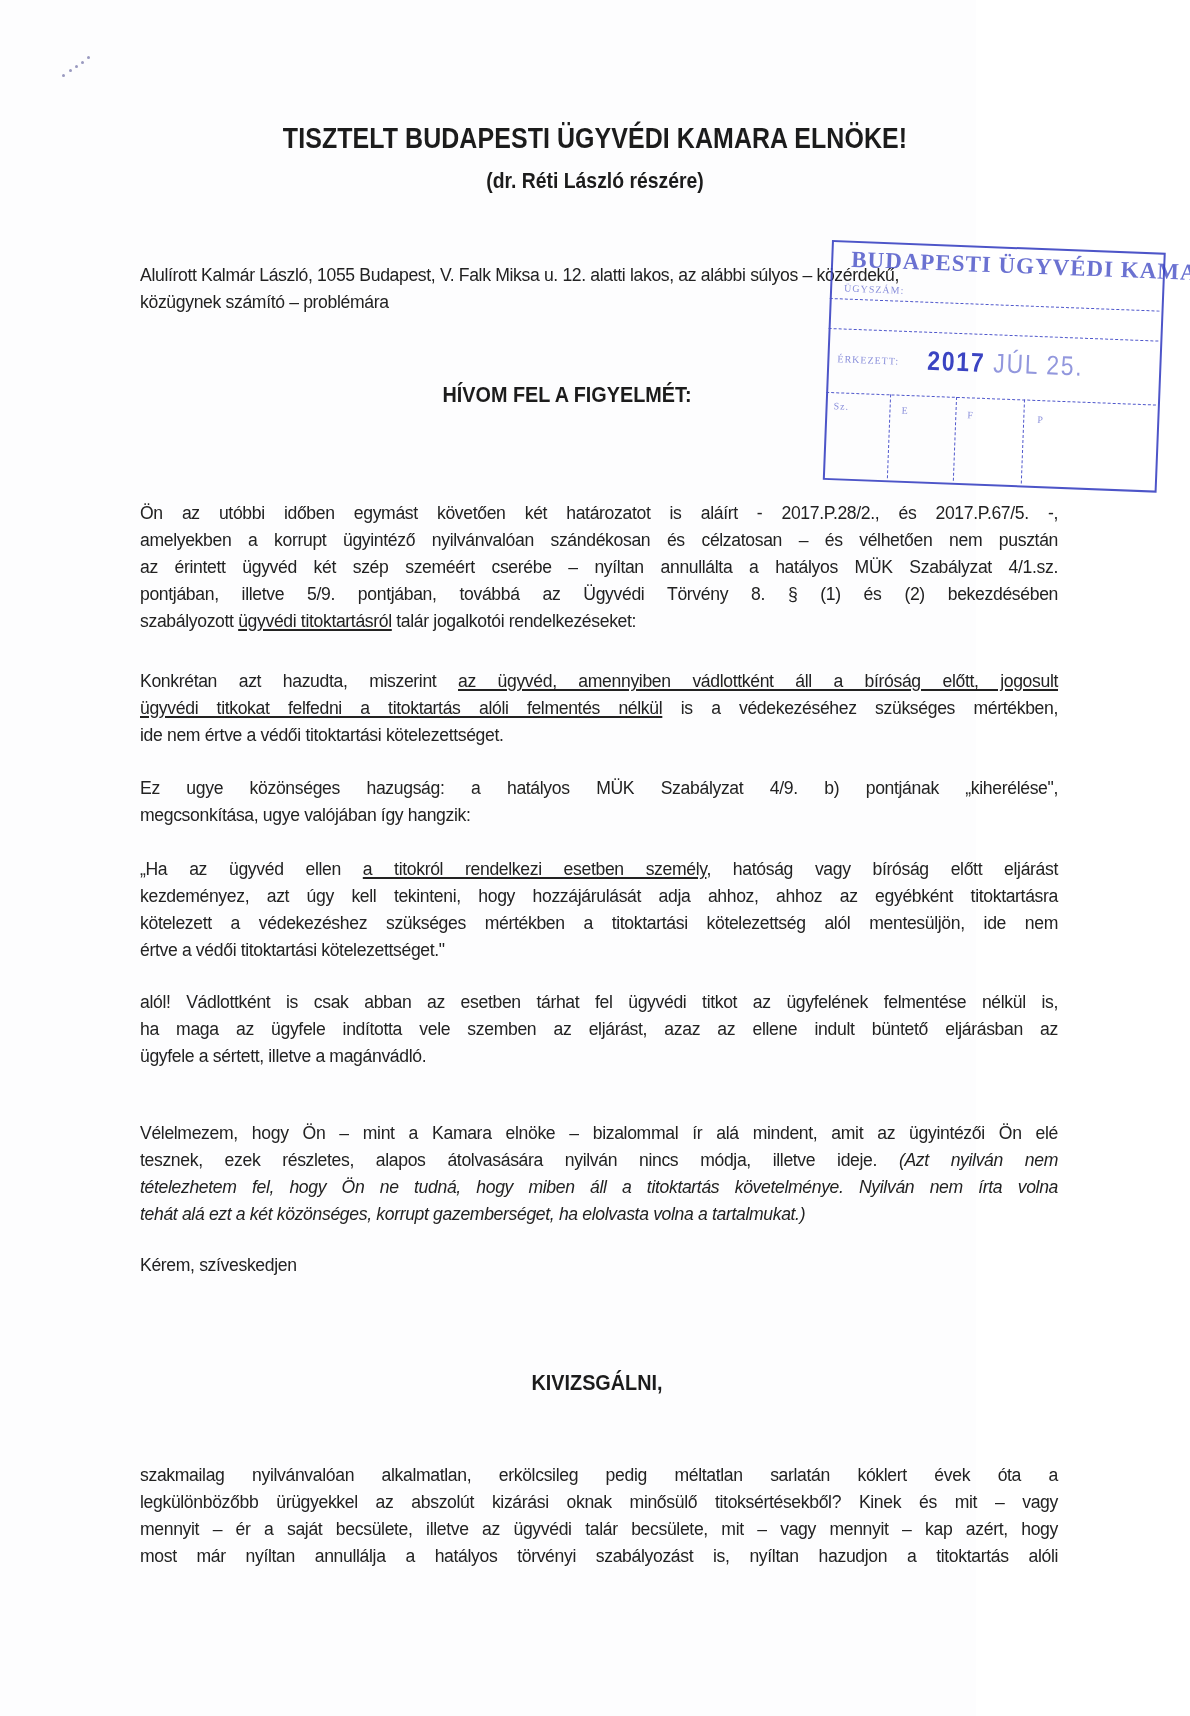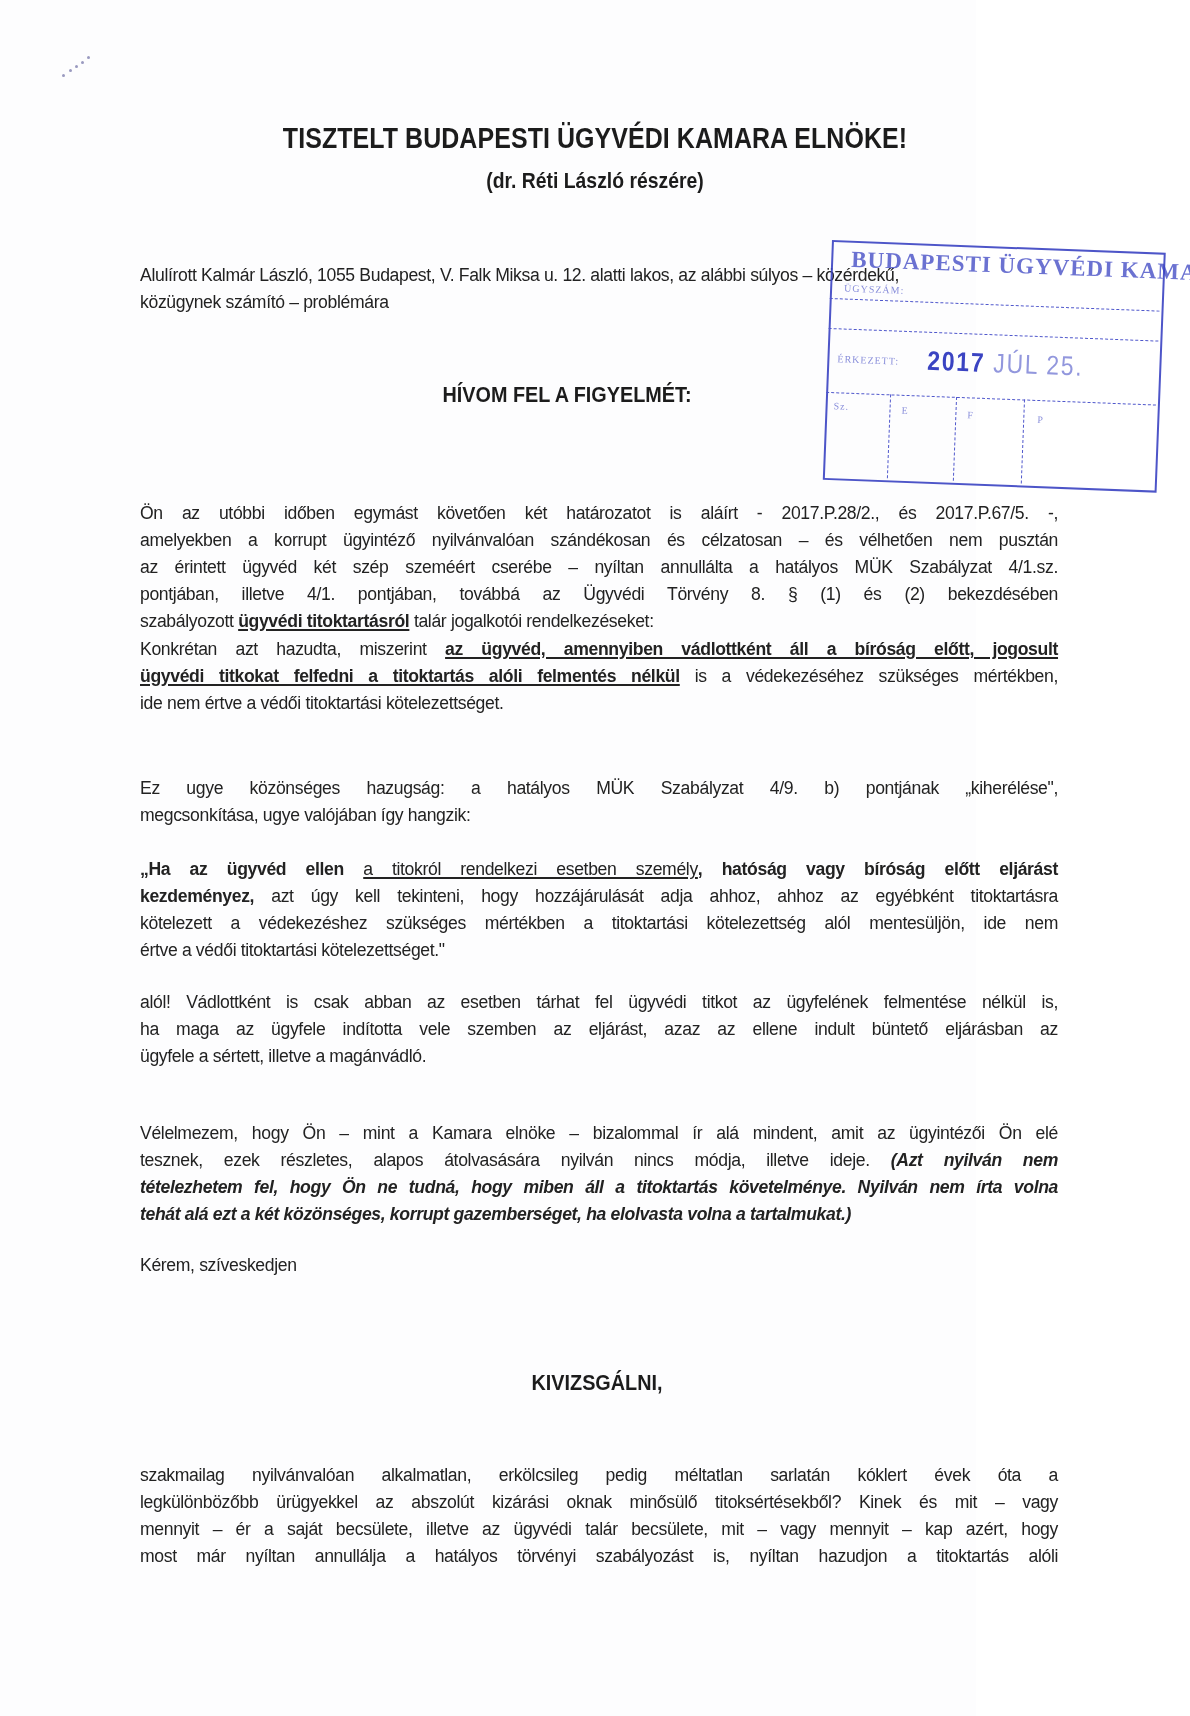--- a/index.html
+++ b/index.html
@@ -31,26 +31,26 @@
   .h-kivizsgalni { top: 1370px; left: 2px; }
 
   .para {
     position: absolute; left: 140px; width: 918px;
     font-size: 17.6px; line-height: 27px; color: #222;
     text-align: justify; letter-spacing: -0.35px;
   }
   .para .line { display: block; white-space: nowrap; text-align-last: justify; }
   .para .line.last { text-align-last: left; }
   .para u { text-decoration-thickness: 1.5px; text-underline-offset: 2px; }
-  .b { font-weight: bold; }
-  .i { font-style: italic; font-weight: bold; }
+  .b { font-weight: normal; }
+  .i { font-style: italic; }
 
   .p-intro   { top: 262px; width: 700px; }
   .p-1       { top: 500px; }
-  .p-2       { top: 636px; }
+  .p-2       { top: 668px; }
   .p-3       { top: 775px; }
   .p-4       { top: 856px; }
   .p-5       { top: 989px; }
   .p-6       { top: 1120px; }
   .p-keerem  { top: 1252px; }
   .p-7       { top: 1462px; }
 
   
   .stamp {
     position: absolute; left: 832px; top: 240px; width: 340px; height: 240px;
@@ -116,21 +116,21 @@
     <div class="small" style="left:142px;top:164px">F</div>
     <div class="small" style="left:212px;top:166px">P</div>
   </div>
 
   <div class="heading h-figyelmet">HÍVOM FEL A FIGYELMÉT:</div>
 
   <div class="para p-1">
     <span class="line">Ön az utóbbi időben egymást követően két határozatot is aláírt - 2017.P.28/2., és 2017.P.67/5. -,</span>
     <span class="line">amelyekben a korrupt ügyintéző nyilvánvalóan szándékosan és célzatosan – és vélhetően nem pusztán</span>
     <span class="line">az érintett ügyvéd két szép szeméért cserébe – nyíltan annullálta a hatályos MÜK Szabályzat 4/1.sz.</span>
-    <span class="line">pontjában, illetve 4/1. pontjában, továbbá az Ügyvédi Törvény 8. § (1) és (2) bekezdésében</span>
+    <span class="line">pontjában, illetve 5/9. pontjában, továbbá az Ügyvédi Törvény 8. § (1) és (2) bekezdésében</span>
     <span class="line last">
       <span>szabályozott </span><u class="b">ügyvédi titoktartásról</u><span> talár jogalkotói rendelkezéseket:</span>
     </span>
   </div>
 
   <div class="para p-2">
     <span class="line">
       <span>Konkrétan azt hazudta, miszerint </span><u class="b">az ügyvéd, amennyiben vádlottként áll a bíróság előtt, jogosult</u>
     </span>
     <span class="line">

